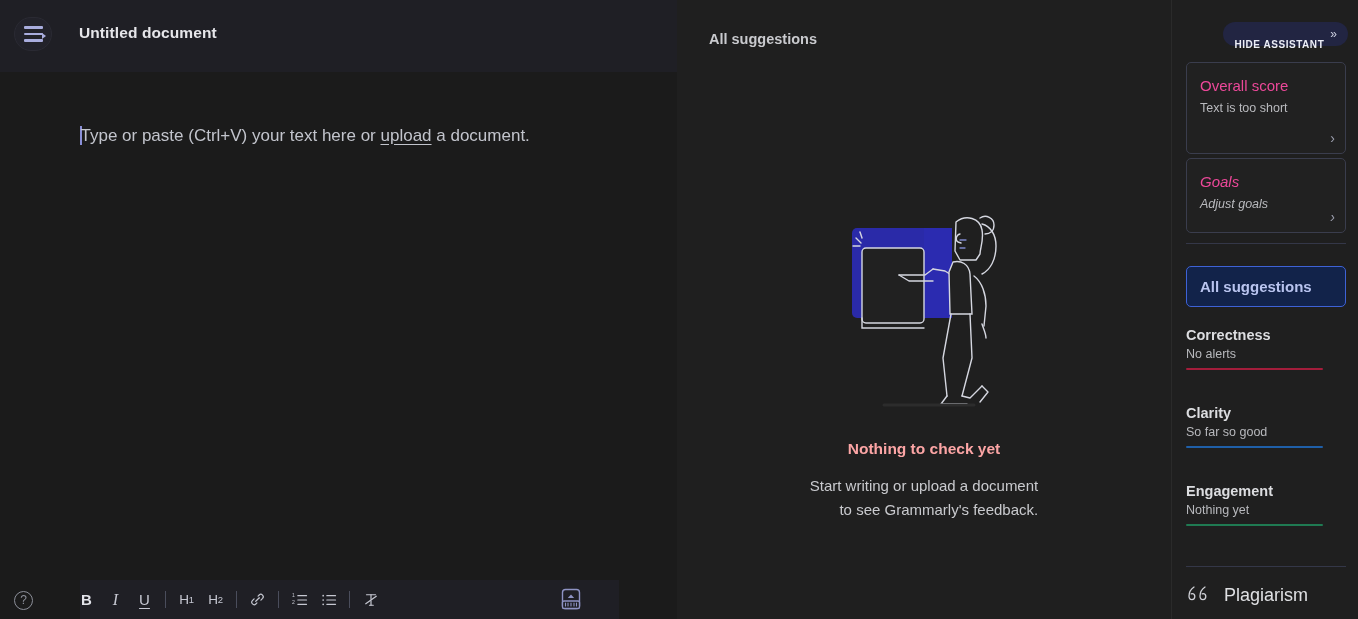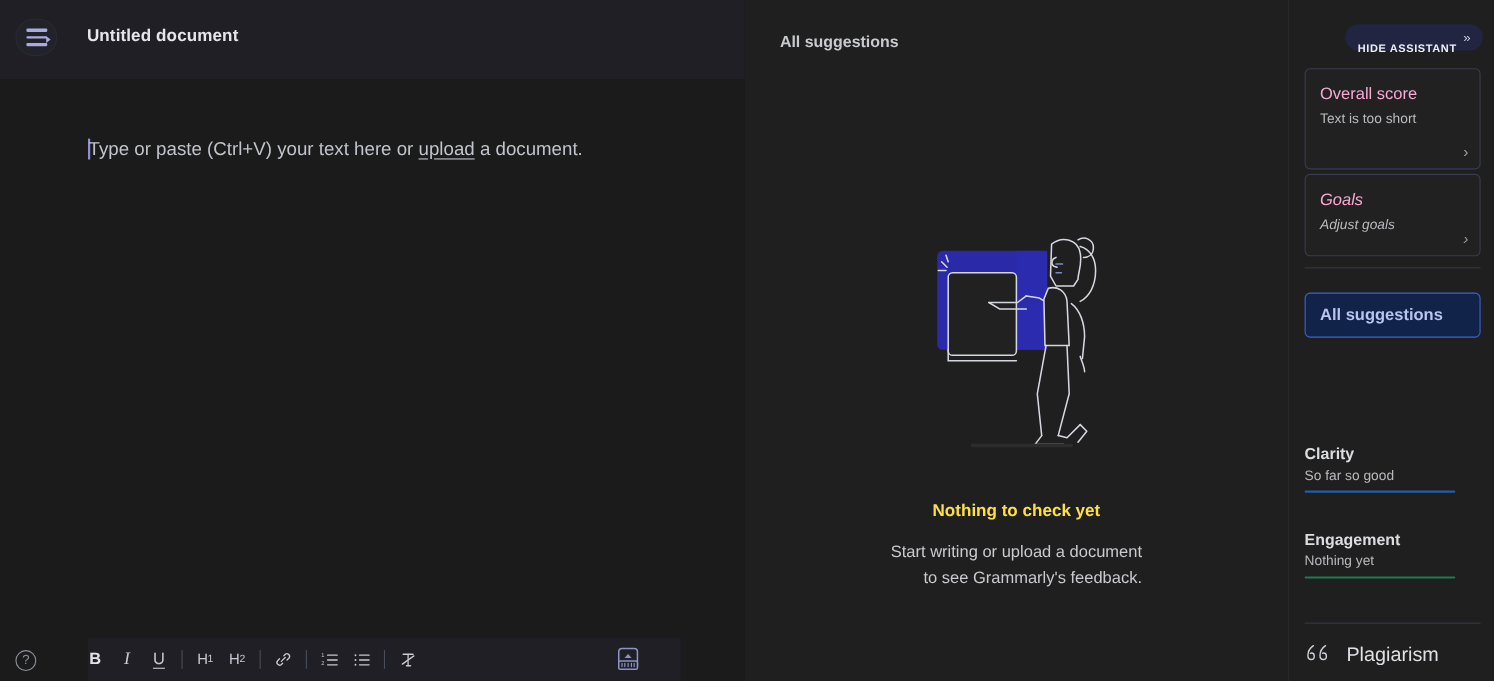--- a/index.html
+++ b/index.html
@@ -102,22 +102,22 @@
   .sugg-title {
     position: absolute; left: 32px; top: 31px;
     font-size: 14.5px; font-weight: bold; color: #c9cace;
   }
   .empty-wrap {
     position: absolute; left: 0; top: 200px; width: 494px;
     display: flex; flex-direction: column; align-items: center;
   }
   .illus { width: 300px; height: 230px; }
   .empty-title {
-    margin-top: 26px;
-    font-size: 15.5px; font-weight: bold; color: #fde047;
+    margin-top: 10px;
+    font-size: 15.5px; font-weight: bold; color: #fca5a5;
   }
   .empty-sub {
     margin-top: 16px; text-align: right;
     font-size: 15px; line-height: 24px; color: #c9cace;
   }
 
   
   .assistant {
     position: relative; width: 186px; height: 619px; flex: 0 0 186px;
     background: #1f1f1f;
@@ -134,21 +134,21 @@
   }
   .hide-assistant .chevs { font-size: 12px; color: #cdd0e0; line-height: 1; }
 
   .card {
     position: absolute; left: 14px; width: 160px;
     border: 1px solid #3a3d4d; border-radius: 5px;
     background: #212121;
   }
   .card-overall { top: 62px; height: 92px; }
   .card-goals { top: 158px; height: 75px; font-style: italic; }
-  .card-title { position: absolute; left: 13px; top: 14px; font-size: 15px; color: #f9a8d4; }
+  .card-title { position: absolute; left: 13px; top: 14px; font-size: 15px; color: #ec4899; }
   .card-sub { position: absolute; left: 13px; top: 38px; font-size: 12.5px; color: #b9babe; }
   .card-chev { position: absolute; right: 10px; font-size: 14px; color: #9c9fae; }
   .card-overall .card-chev { bottom: 7px; }
   .card-goals .card-chev { bottom: 7px; }
 
   .divider { position: absolute; left: 14px; width: 160px; height: 1px; background: #343748; }
   .div-1 { top: 243px; }
   .div-2 { top: 566px; }
 
   .all-sugg-btn {
@@ -343,20 +343,25 @@
       <div class="card-sub">Adjust goals</div>
       <div class="card-chev">›</div>
     </div>
 
     <div class="divider div-1"></div>
 
     <div class="all-sugg-btn">
       <span>All suggestions</span>
     </div>
 
+    <div class="cat cat-correctness">
+      <div class="cat-name">Correctness</div>
+      <div class="cat-sub">No alerts</div>
+      <div class="cat-bar" style="background: rgb(163, 29, 59);"></div>
+    </div>
 
     <div class="cat cat-clarity">
       <div class="cat-name">Clarity</div>
       <div class="cat-sub">So far so good</div>
       <div class="cat-bar" style="background: rgb(31, 95, 168);"></div>
     </div>
 
     <div class="cat cat-engagement">
       <div class="cat-name">Engagement</div>
       <div class="cat-sub">Nothing yet</div>

